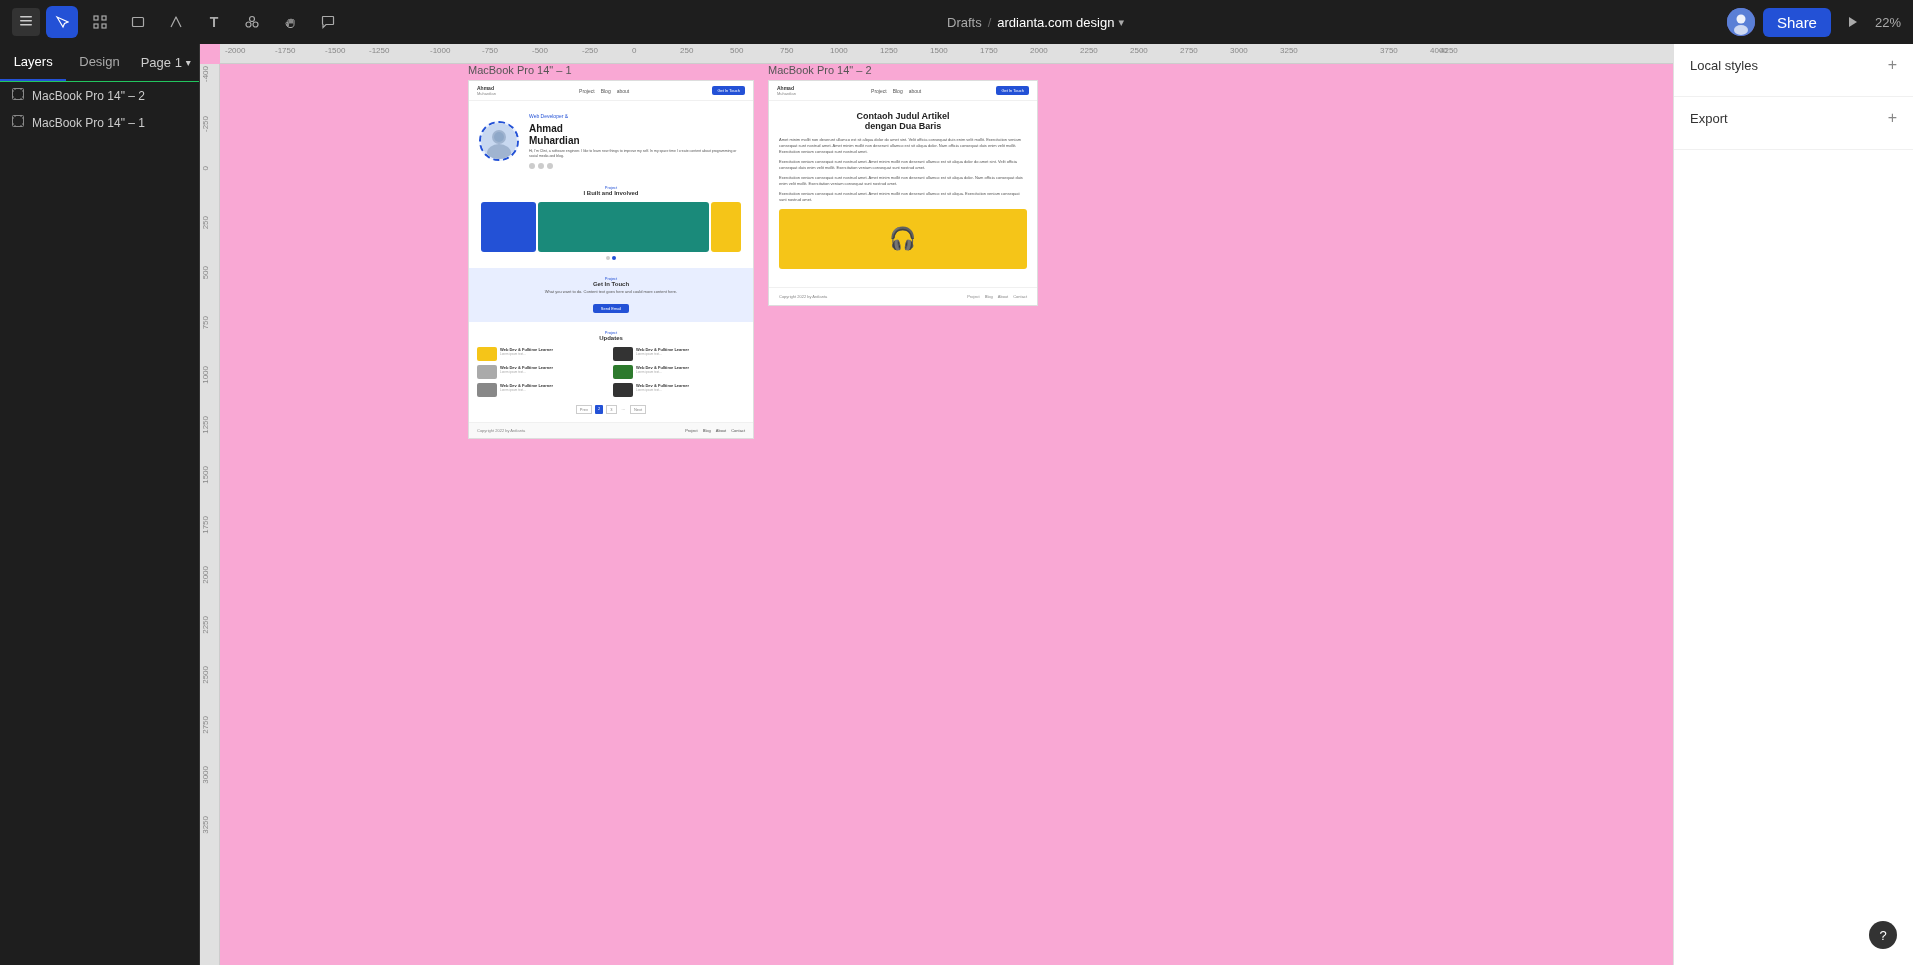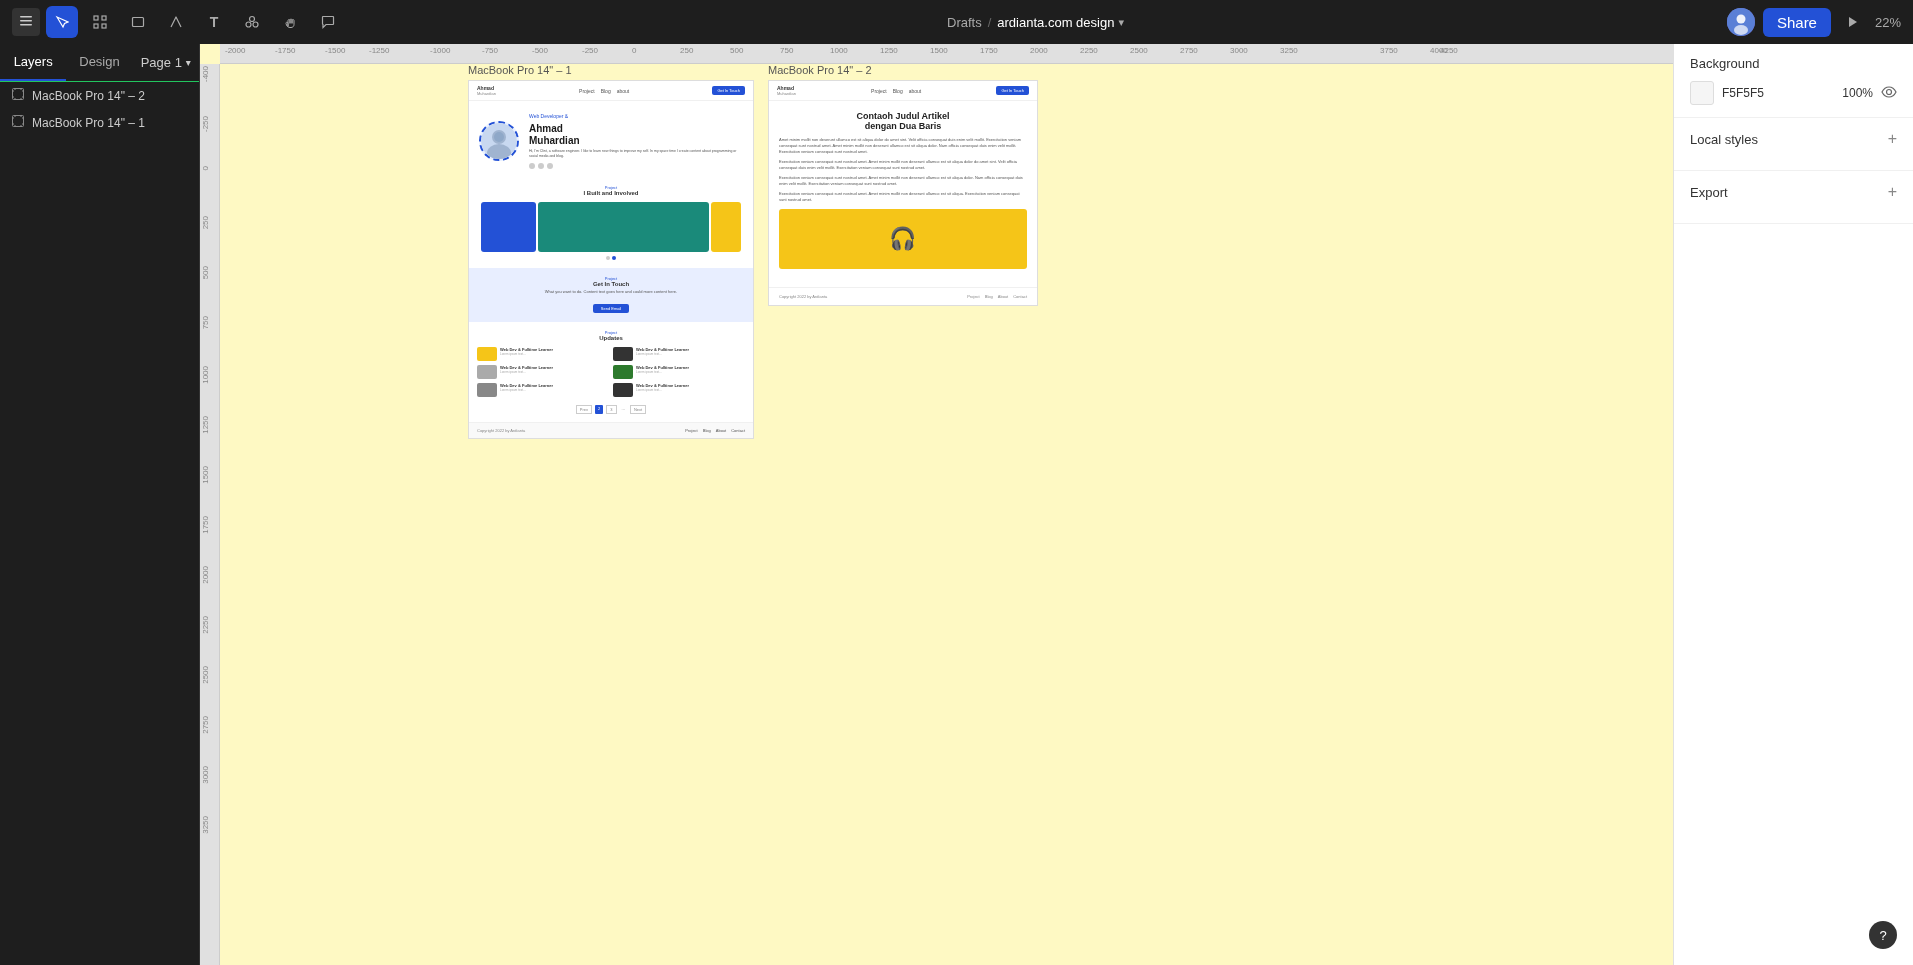--- a/index.html
+++ b/index.html
@@ -119,21 +119,21 @@
       cursor: pointer;
     }
 
     
     .canvas-area {
       position: fixed;
       top: 44px;
       left: 200px;
       right: 240px;
       bottom: 0;
-      background: #fef9c3;
+      background: #f9a8d4;
       overflow: hidden;
     }
     .canvas-content {
       position: absolute;
       top: 20px; left: 20px;
       right: 0; bottom: 0;
       overflow: auto;
     }
 
     
@@ -756,36 +756,20 @@
           </div>
         </div>
       </div>
 
     </div>
   </div>
 </div>
 
 <div class="right-panel">
 
-  <div class="panel-section">
-    <div class="panel-section-header">
-      <span class="panel-section-title">Background</span>
-    </div>
-    <div class="bg-row">
-      <div class="color-swatch" style="background:#F5F5F5;"></div>
-      <span class="color-value">F5F5F5</span>
-      <span class="opacity-value">100%</span>
-      <span class="eye-icon">
-        <svg width="16" height="16" viewBox="0 0 16 16" fill="none">
-          <path d="M1 8C1 8 3.5 3 8 3C12.5 3 15 8 15 8C15 8 12.5 13 8 13C3.5 13 1 8 1 8Z" stroke="#666" stroke-width="1.2"></path>
-          <circle cx="8" cy="8" r="2.5" stroke="#666" stroke-width="1.2"></circle>
-        </svg>
-      </span>
-    </div>
-  </div>
 
   <div class="panel-section">
     <div class="panel-section-header">
       <span class="panel-section-title">Local styles</span>
       <span class="panel-plus">+</span>
     </div>
   </div>
 
   <div class="panel-section">
     <div class="panel-section-header">

